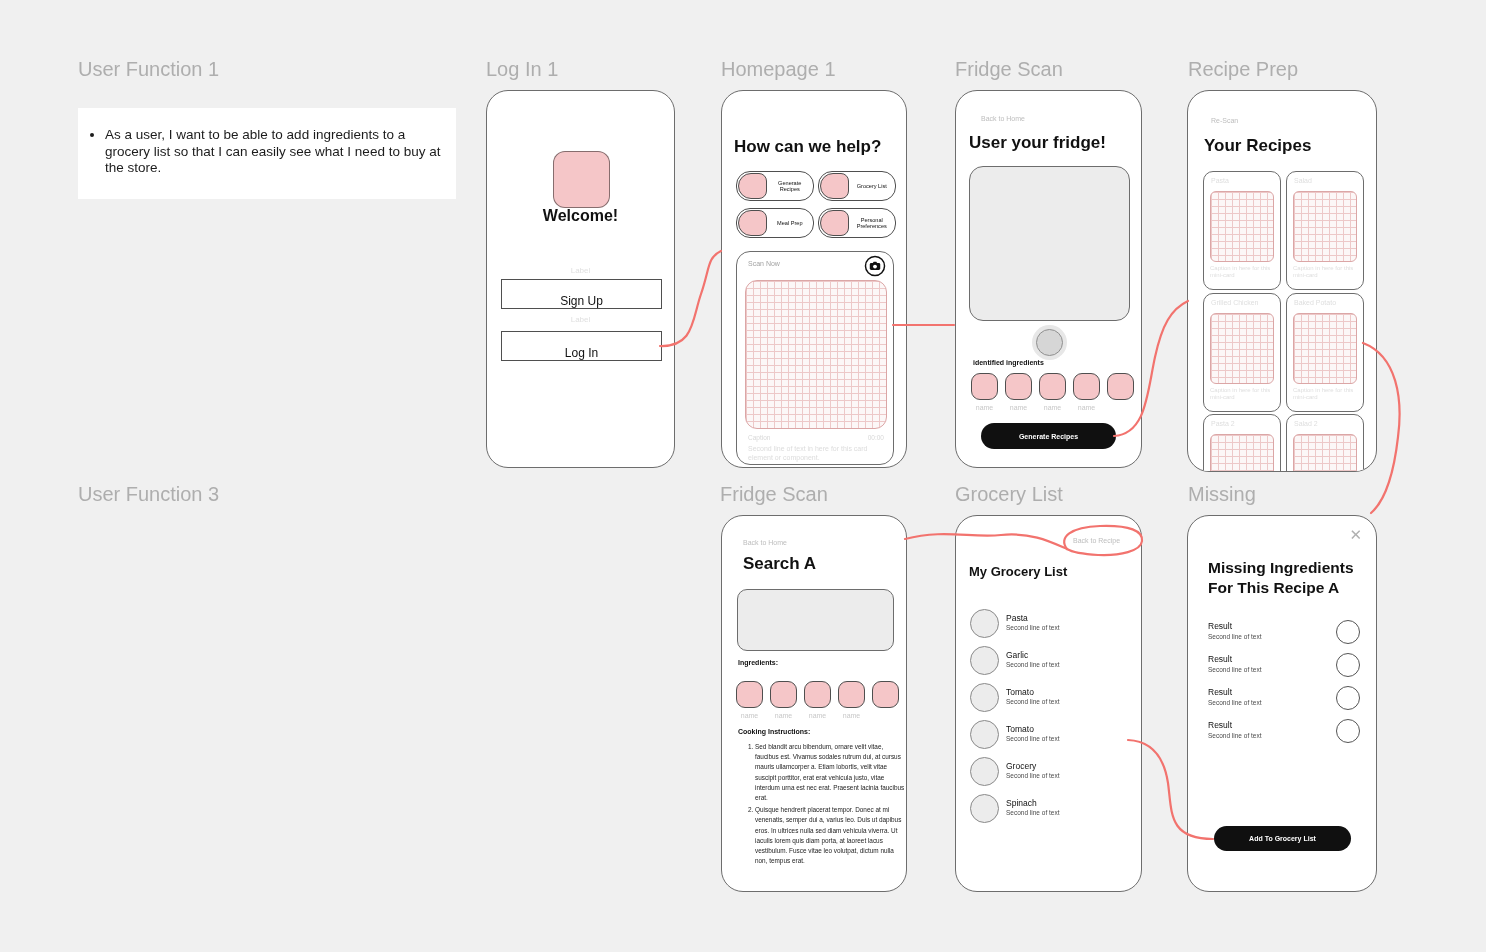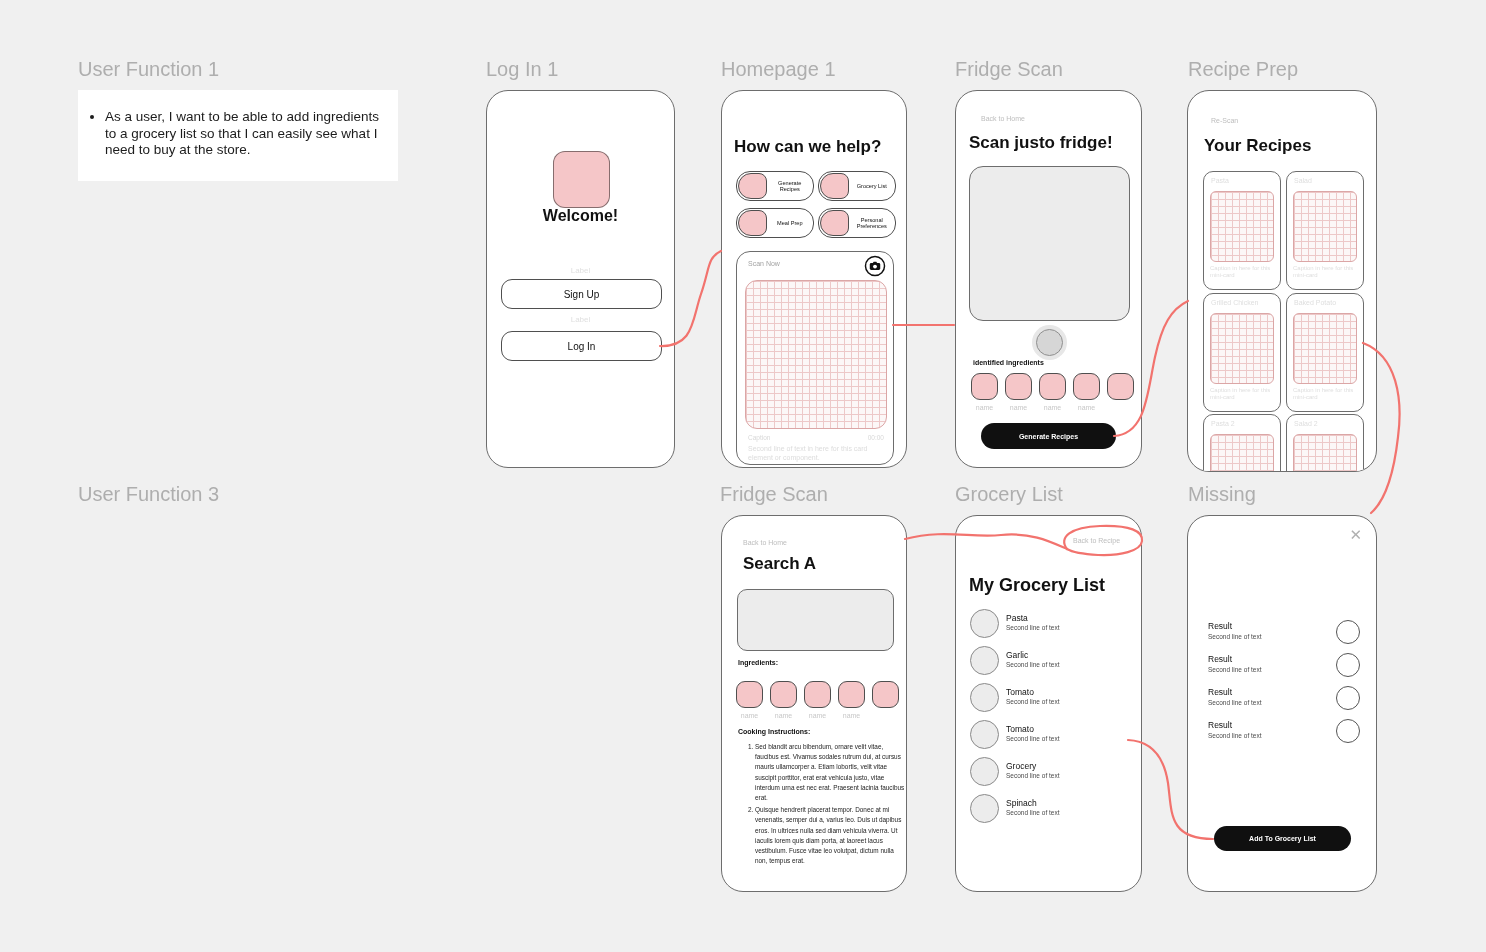--- a/index.html
+++ b/index.html
@@ -12,22 +12,22 @@
   .note-card{position:absolute;background:#ffffff;z-index:1;}
   .note-card ul{margin:0;padding:0 12px 0 27px;font-size:13.5px;line-height:16.5px;color:#1c1c1c;}
 
   .phone{position:absolute;background:#fff;border:1px solid #6d6d6d;border-radius:22px;overflow:hidden;z-index:1;}
 
   
   .logo{position:absolute;left:66px;top:60px;width:55px;height:55px;background:#f5c6c8;
     border:1px solid rgba(0,0,0,.45);border-radius:12px;}
   .welcome{position:absolute;left:0;top:116px;width:100%;text-align:center;font-weight:bold;font-size:16px;}
   .faint-label{position:absolute;left:0;width:100%;text-align:center;font-size:8px;color:#e0e0e0;}
-  .outline-btn{position:absolute;left:14px;width:159px;height:28px;border:1px solid #4f4f4f;border-radius:11px;
-    background:#fff;display:flex;align-items:center;justify-content:center;font-size:10px;cursor:pointer;}
+  .outline-btn{position:absolute;left:14px;width:159px;height:28px;border:1px solid #4f4f4f;border-radius:0;
+    background:#fff;display:flex;align-items:flex-end;justify-content:center;font-size:12px;cursor:pointer;}
 
   
   .hp-heading{position:absolute;left:12px;top:46px;font-weight:bold;font-size:17px;text-align:right;}
   .hp-btn{position:absolute;width:76px;height:28px;border:1px solid #4f4f4f;border-radius:14px;background:#fff;
     display:flex;align-items:center;cursor:pointer;}
   .hp-btn-pink{width:29px;height:26px;margin-left:0.5px;background:#f5c6c8;border:1px solid #4f4f4f;
     border-radius:13px 8px 8px 13px;box-sizing:border-box;flex:none;}
   .hp-btn-label{flex:1;text-align:center;font-size:5.6px;line-height:6.5px;padding:0 3px;}
   .scan-card{position:absolute;left:14px;top:160px;width:156px;height:212px;border:1px solid #6d6d6d;border-radius:14px;background:#fff;}
   .scan-now{position:absolute;left:11px;top:8px;font-size:7px;color:#a3a3a3;}
@@ -91,21 +91,21 @@
     <path class="connector" d="M660,346 C694,347 692,320 701,294 C710,268 707,258 721,251" stroke="#f2736e"></path>
     <path class="connector" d="M893,325 L954,325" stroke="#f2736e"></path>
     <path class="connector" d="M1114,436 C1146,434 1147,394 1155,357 C1162,325 1171,309 1188,301" stroke="#f2736e"></path>
     <path class="connector" d="M1363,343 C1397,356 1403,399 1398,437 C1394,472 1386,500 1371,513" stroke="#f2736e"></path>
     <path class="connector" d="M905,539 C943,529 971,538 1001,535 C1031,532 1051,542 1067,549" stroke="#f2736e"></path>
     <path class="connector" d="M1067,549 C1058,537 1071,527 1100,526 C1130,525 1143,531 1142,541 C1141,551 1120,556 1098,555 C1082,554 1072,552 1067,549" stroke="#f2736e"></path>
     <path class="connector" d="M1128,740 C1152,741 1164,757 1168,783 C1172,812 1168,839 1213,839" stroke="#f2736e"></path>
   </svg>
 
   <div class="frame-title" style="left:78px;top:58px">User Function 1</div>
-  <div class="note-card" style="left:78px;top:90px;width:320px;height:91px">
+  <div class="note-card" style="left:78px;top:108px;width:378px;height:91px">
     <ul style="margin-top:19px">
         <li>As a user, I want to be able to add ingredients to a grocery list so that I can easily see what I need to buy at the store.</li>
       </ul>
   </div>
 
   <div class="frame-title" style="left:78px;top:483px">User Function 3</div>
 
   <div class="frame-title" style="left:486px;top:58px">Log In 1</div>
   <div class="phone" style="left:486px;top:90px;width:187px;height:376px">
     <div class="logo"></div>
@@ -152,21 +152,21 @@
       <div class="pink-grid scan-grid"></div>
       <div class="scan-caption">Caption</div>
       <div class="scan-time">00:00</div>
       <div class="scan-sub">Second line of text in here for this card element or component.</div>
     </div>
   </div>
 
   <div class="frame-title" style="left:955px;top:58px">Fridge Scan</div>
   <div class="phone" style="left:955px;top:90px;width:185px;height:376px">
     <div class="back-link" style="left:25px;top:24px">Back to Home</div>
-    <div class="screen-heading" style="left:13px;top:42px">Scan justo fridge!</div>
+    <div class="screen-heading" style="left:13px;top:42px">User your fridge!</div>
     <div class="viewport"></div>
     <div class="shutter"></div>
     <div class="mini-label" style="left:17px;top:268px">identified ingredients</div>
     <div class="sq-row" style="left:15px;top:282px">
       <span class="pink-sq"></span>
       <span class="pink-sq"></span>
       <span class="pink-sq"></span>
       <span class="pink-sq"></span>
       <span class="pink-sq"></span>
     </div>
@@ -240,21 +240,21 @@
     <div class="mini-label" style="left:16px;top:212px">Cooking Instructions:</div>
     <ol class="steps">
       <li>Sed blandit arcu bibendum, ornare velit vitae, faucibus est. Vivamus sodales rutrum dui, at cursus mauris ullamcorper a. Etiam lobortis, velit vitae suscipit porttitor, erat erat vehicula justo, vitae interdum urna est nec erat. Praesent lacinia faucibus erat.</li>
       <li>Quisque hendrerit placerat tempor. Donec at mi venenatis, semper dui a, varius leo. Duis ut dapibus eros. In ultrices nulla sed diam vehicula viverra. Ut iaculis lorem quis diam porta, at laoreet lacus vestibulum. Fusce vitae leo volutpat, dictum nulla non, tempus erat.</li>
     </ol>
   </div>
 
   <div class="frame-title" style="left:955px;top:483px">Grocery List</div>
   <div class="phone" style="left:955px;top:515px;width:185px;height:375px">
     <div class="back-link" style="left:117px;top:21px">Back to Recipe</div>
-    <div class="screen-heading" style="left:13px;top:59px;font-size:18px">My Grocery List</div>
+    <div class="screen-heading" style="left:13px;top:48px;font-size:13px">My Grocery List</div>
 
     <div class="g-item-circle" style="top:93px"></div>
     <div class="g-item-name" style="top:97px">Pasta</div>
     <div class="g-item-sub" style="top:108px">Second line of text</div>
 
     <div class="g-item-circle" style="top:130px"></div>
     <div class="g-item-name" style="top:134px">Garlic</div>
     <div class="g-item-sub" style="top:145px">Second line of text</div>
 
     <div class="g-item-circle" style="top:167px"></div>
@@ -270,20 +270,21 @@
     <div class="g-item-sub" style="top:256px">Second line of text</div>
 
     <div class="g-item-circle" style="top:278px"></div>
     <div class="g-item-name" style="top:282px">Spinach</div>
     <div class="g-item-sub" style="top:293px">Second line of text</div>
   </div>
 
   <div class="frame-title" style="left:1188px;top:483px">Missing</div>
   <div class="phone" style="left:1187px;top:515px;width:188px;height:375px">
     <div class="close-x">✕</div>
+    <div class="search-heading">Missing Ingredients For This Recipe A</div>
 
     <div class="r-name" style="top:105px">Result</div>
     <div class="r-sub" style="top:117px">Second line of text</div>
     <div class="r-circle" style="top:104px"></div>
 
     <div class="r-name" style="top:138px">Result</div>
     <div class="r-sub" style="top:150px">Second line of text</div>
     <div class="r-circle" style="top:137px"></div>
 
     <div class="r-name" style="top:171px">Result</div>

